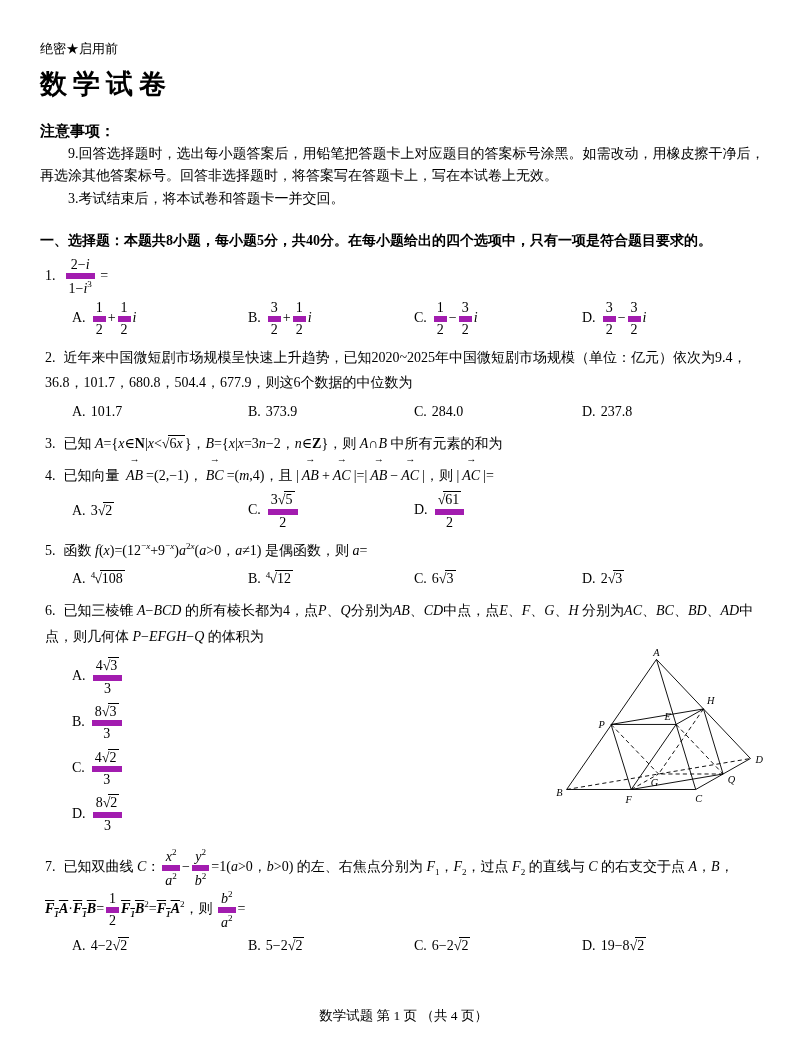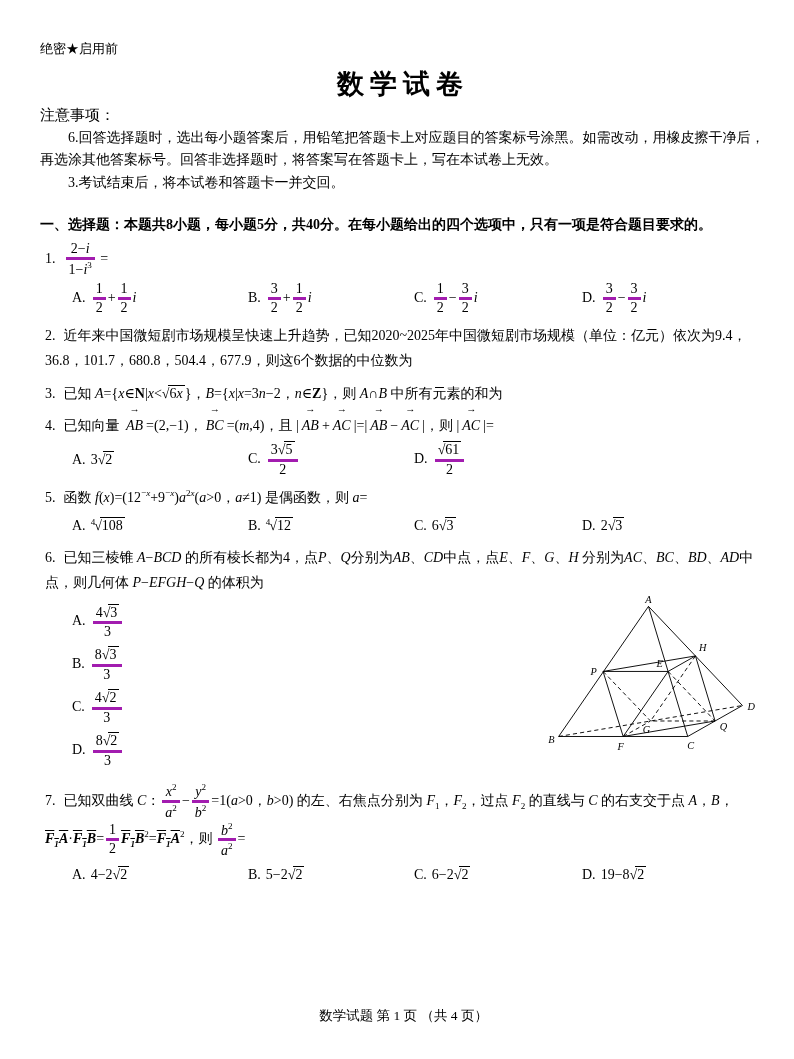--- a/index.html
+++ b/index.html
@@ -4,42 +4,42 @@
 <style>
   html, body { margin: 0; padding: 0; }
   body {
     width: 794px; height: 1059px;
     background: #ffffff; color: #000000;
     font-family: "Liberation Serif", "DejaVu Serif", serif;
     font-size: 14px;
     overflow: hidden;
     position: relative;
   }
-  .page { padding: 40px 28px 0 40px; }
+  .page { padding: 40px 20px 0 40px; }
   .classification { font-size: 13px; }
-  .title { text-align: center; font-size: 27px; font-weight: bold; letter-spacing: 6px; margin: 8px 0 4px; }
-  .notes-heading { font-weight: normal; font-size: 15px; margin-bottom: 2px; }
+  .title { text-align: left; font-size: 27px; font-weight: bold; letter-spacing: 6px; margin: 8px 0 20px; }
+  .notes-heading { font-weight: bold; font-size: 15px; margin-bottom: 2px; }
   .note { margin: 0; text-indent: 2em; line-height: 1.6; }
   .section-title { font-weight: bold; margin: 22px 0 4px; font-family: Liberation Serif, serif; }
 
   .question { margin: 0 0 2px 0; padding-left: 5px; }
   .q-stem { line-height: 1.8; margin: 7px 0 2px; }
   .q-num { margin-right: 8px; }
   .options-row {
     display: grid;
     grid-template-columns: 176px 166px 168px auto;
     padding-left: 27px; margin: 3px 0 7px;
     align-items: center; line-height: 1.8;
   }
   .option { white-space: nowrap; }
   .opt-label { margin-right: 5px; }
 
   
   .frac { display: inline-flex; flex-direction: column; vertical-align: middle; text-align: center; margin: 0 2px; line-height: 1.15; }
-  .frac .num { display: block; padding: 0 3px; border-bottom: 3px solid #a21caf; text-align: center; }
+  .frac .num { display: block; padding: 0 3px; border-bottom: 6px solid #a21caf; text-align: center; }
   .frac .den { display: block; padding: 0 3px; }
   sup { font-size: 0.65em; }
   sub { font-size: 0.65em; }
   .sqrt { white-space: nowrap; }
   .sqrt .rad { display: inline-block; border-top: 1px solid #000; margin-left: -2px; padding: 0 2px; line-height: 1.2; }
   .sqrt .idx { font-size: 9px; vertical-align: 0.55em; margin-right: -1px; }
   .vec { position: relative; display: inline-block; font-style: italic; margin: 0 3px; }
   .vec::after { content: "→"; position: absolute; left: 0; right: 0; top: -0.85em; font-size: 0.72em; font-style: normal; text-align: center; line-height: 1; }
   .ol { text-decoration: overline; font-style: italic; font-weight: bold; }
 
@@ -55,21 +55,21 @@
 </head>
 <body>
 
 <div class="page">
 
   <div class="classification">绝密★启用前</div>
   <div class="title">数学试卷</div>
 
   <div class="notes">
     <div class="notes-heading">注意事项：</div>
-    <p class="note">6.回答选择题时，选出每小题答案后，用铅笔把答题卡上对应题目的答案标号涂黑。如需改动，用橡皮擦干净后，再选涂其他答案标号。回答非选择题时，将答案写在答题卡上，写在本试卷上无效。</p>
+    <p class="note">9.回答选择题时，选出每小题答案后，用铅笔把答题卡上对应题目的答案标号涂黑。如需改动，用橡皮擦干净后，再选涂其他答案标号。回答非选择题时，将答案写在答题卡上，写在本试卷上无效。</p>
     <p class="note">3.考试结束后，将本试卷和答题卡一并交回。</p>
   </div>
 
   <div class="section-title">一、选择题：本题共8小题，每小题5分，共40分。在每小题给出的四个选项中，只有一项是符合题目要求的。</div>
 
   <div class="question">
     <div class="q-stem">
       <span class="q-num">1.</span><span class="q-text"><span class="frac">
             <span class="num">2−<i>i</i></span>
             <span class="den">1−<i>i</i><sup>3</sup></span>
@@ -103,20 +103,26 @@
             </span>−<span class="frac">
               <span class="num">3</span>
               <span class="den">2</span>
             </span><i>i</i></span></span>
     </div>
   </div>
 
   <div class="question">
     <div class="q-stem">
       <span class="q-num">2.</span><span class="q-text">近年来中国微短剧市场规模呈快速上升趋势，已知2020~2025年中国微短剧市场规模（单位：亿元）依次为9.4，36.8，101.7，680.8，504.4，677.9，则这6个数据的中位数为</span>
+    </div>
+    <div class="options-row">
+      <span class="option"><span class="opt-label">A.</span><span class="opt-value">101.7</span></span>
+      <span class="option"><span class="opt-label">B.</span><span class="opt-value">373.9</span></span>
+      <span class="option"><span class="opt-label">C.</span><span class="opt-value">284.0</span></span>
+      <span class="option"><span class="opt-label">D.</span><span class="opt-value">237.8</span></span>
     </div>
   </div>
 
   <div class="question">
     <div class="q-stem">
       <span class="q-num">3.</span><span class="q-text">已知 <i>A</i>={<i>x</i>∈<b>N</b>|<i>x</i>&lt;<span class="sqrt">√<span class="rad">6<i>x</i></span></span>}，<i>B</i>={<i>x</i>|<i>x</i>=3<i>n</i>−2，<i>n</i>∈<b>Z</b>}，则 <i>A</i>∩<i>B</i> 中所有元素的和为</span>
     </div>
   </div>
 
   <div class="question">

